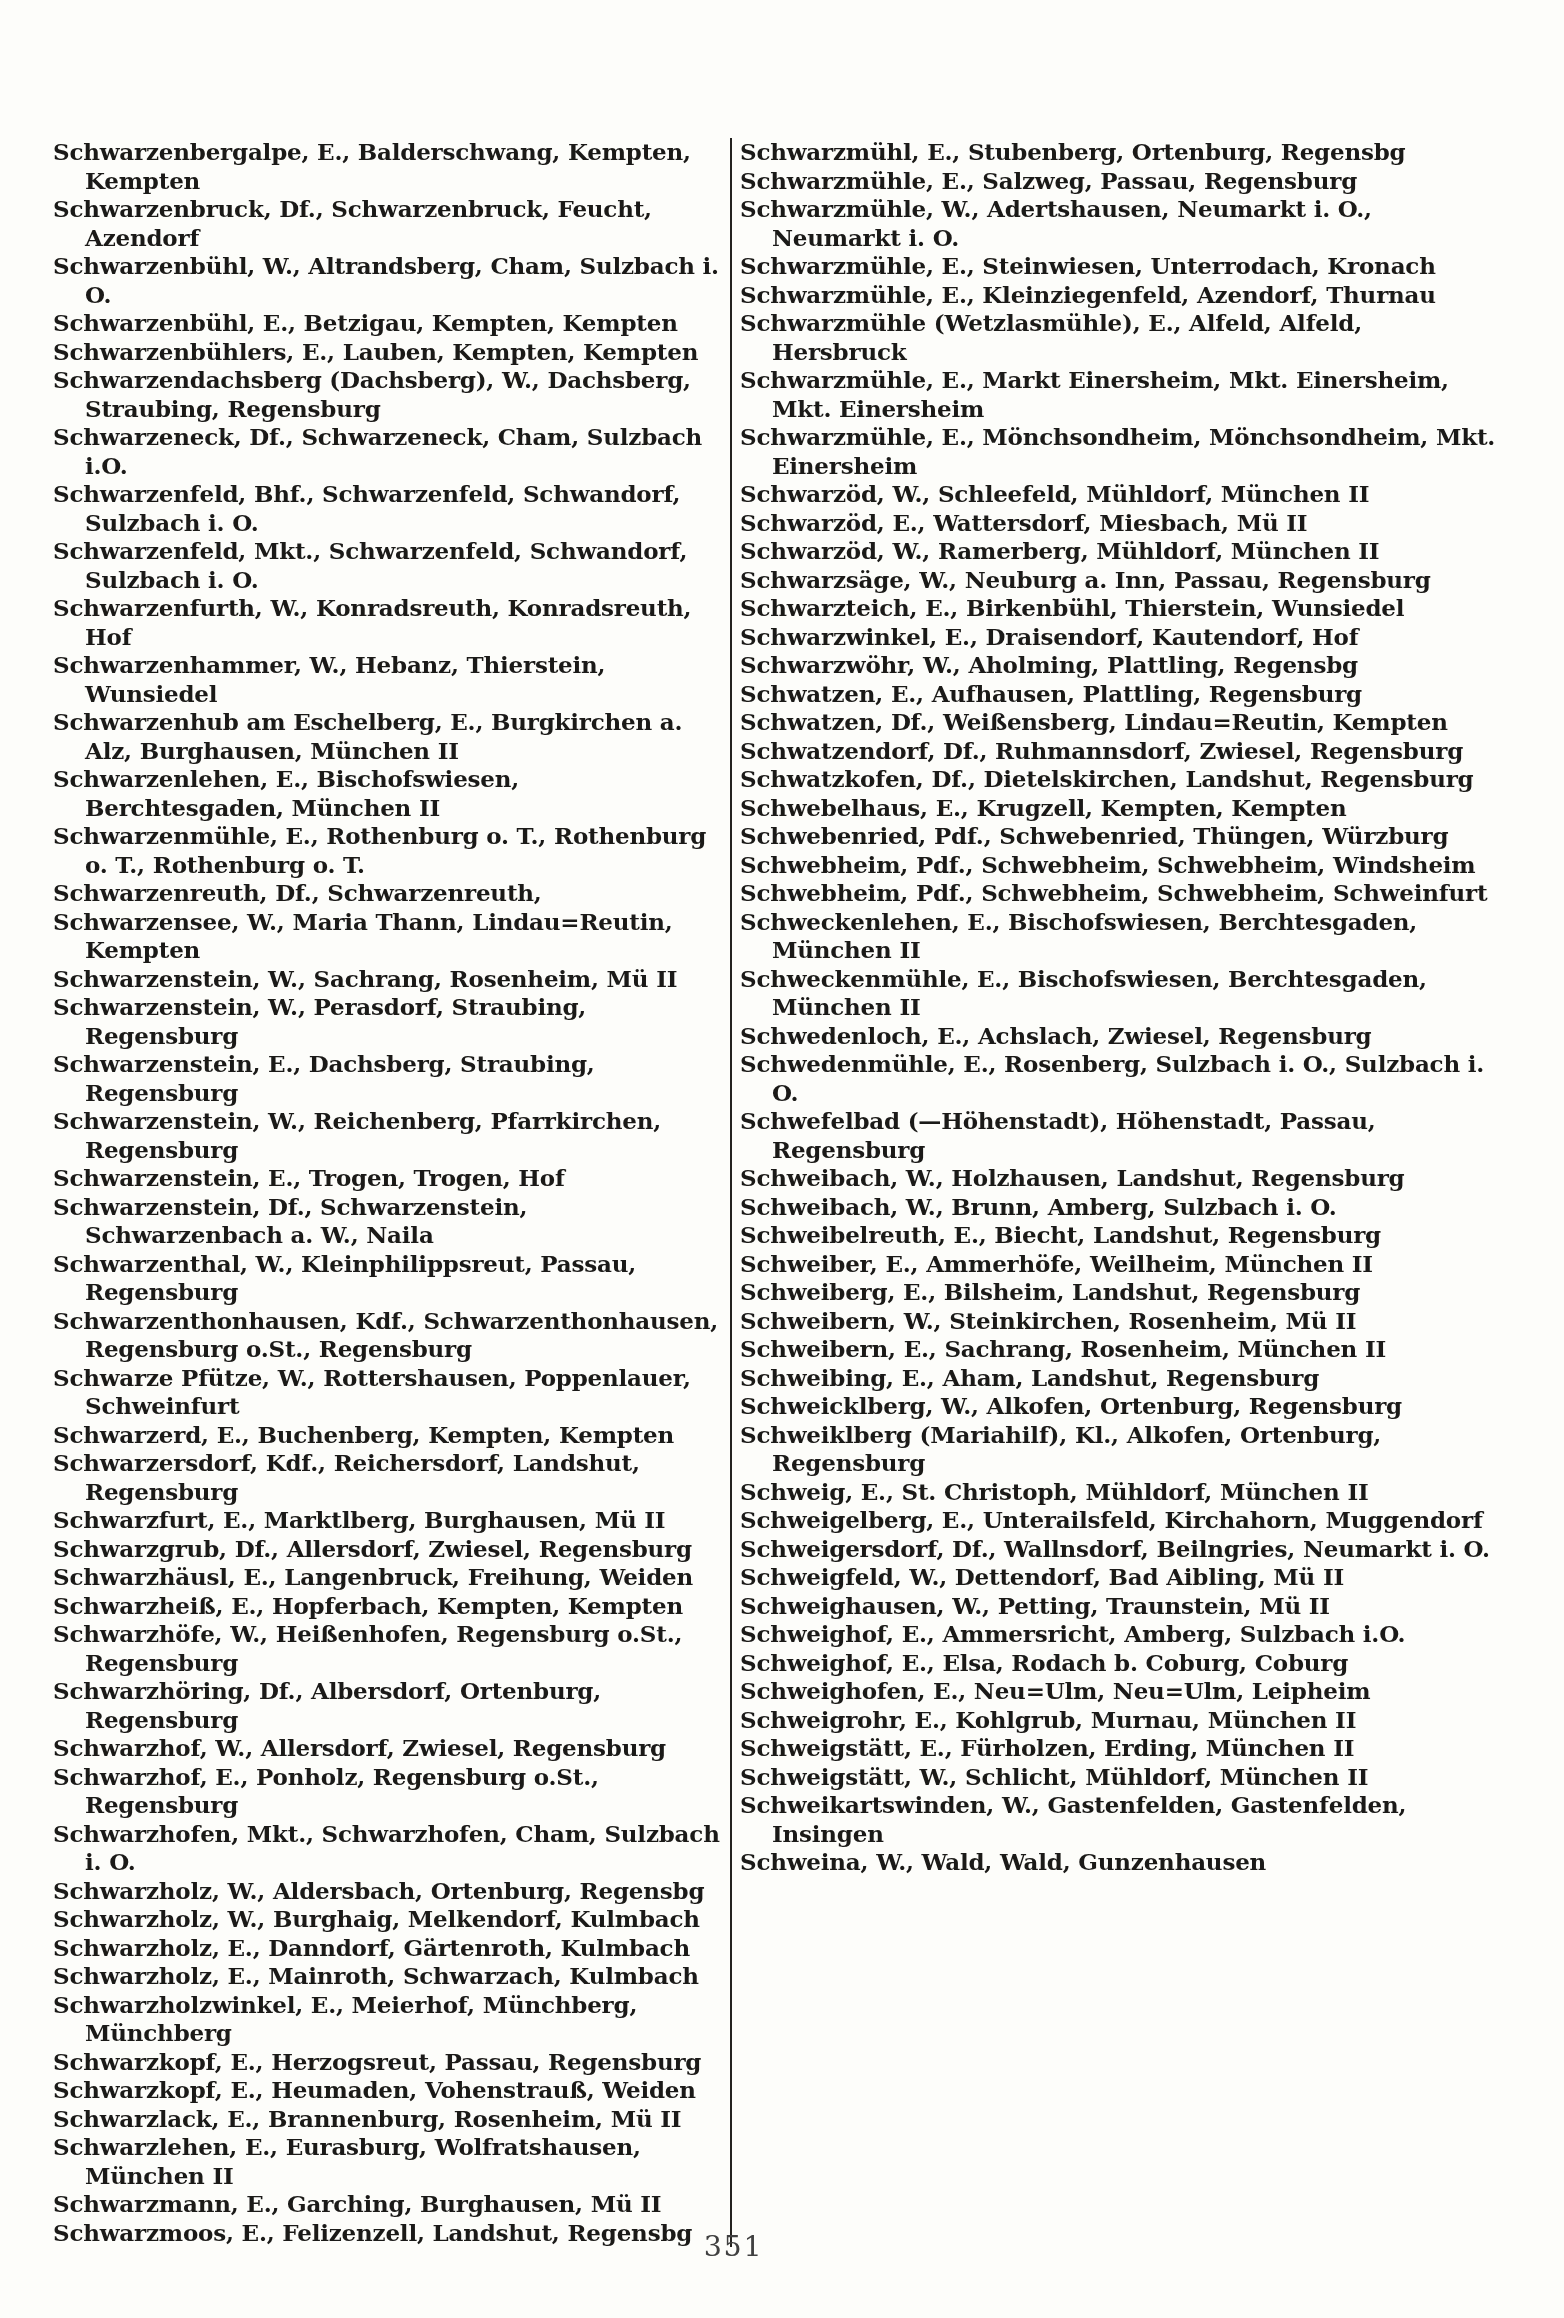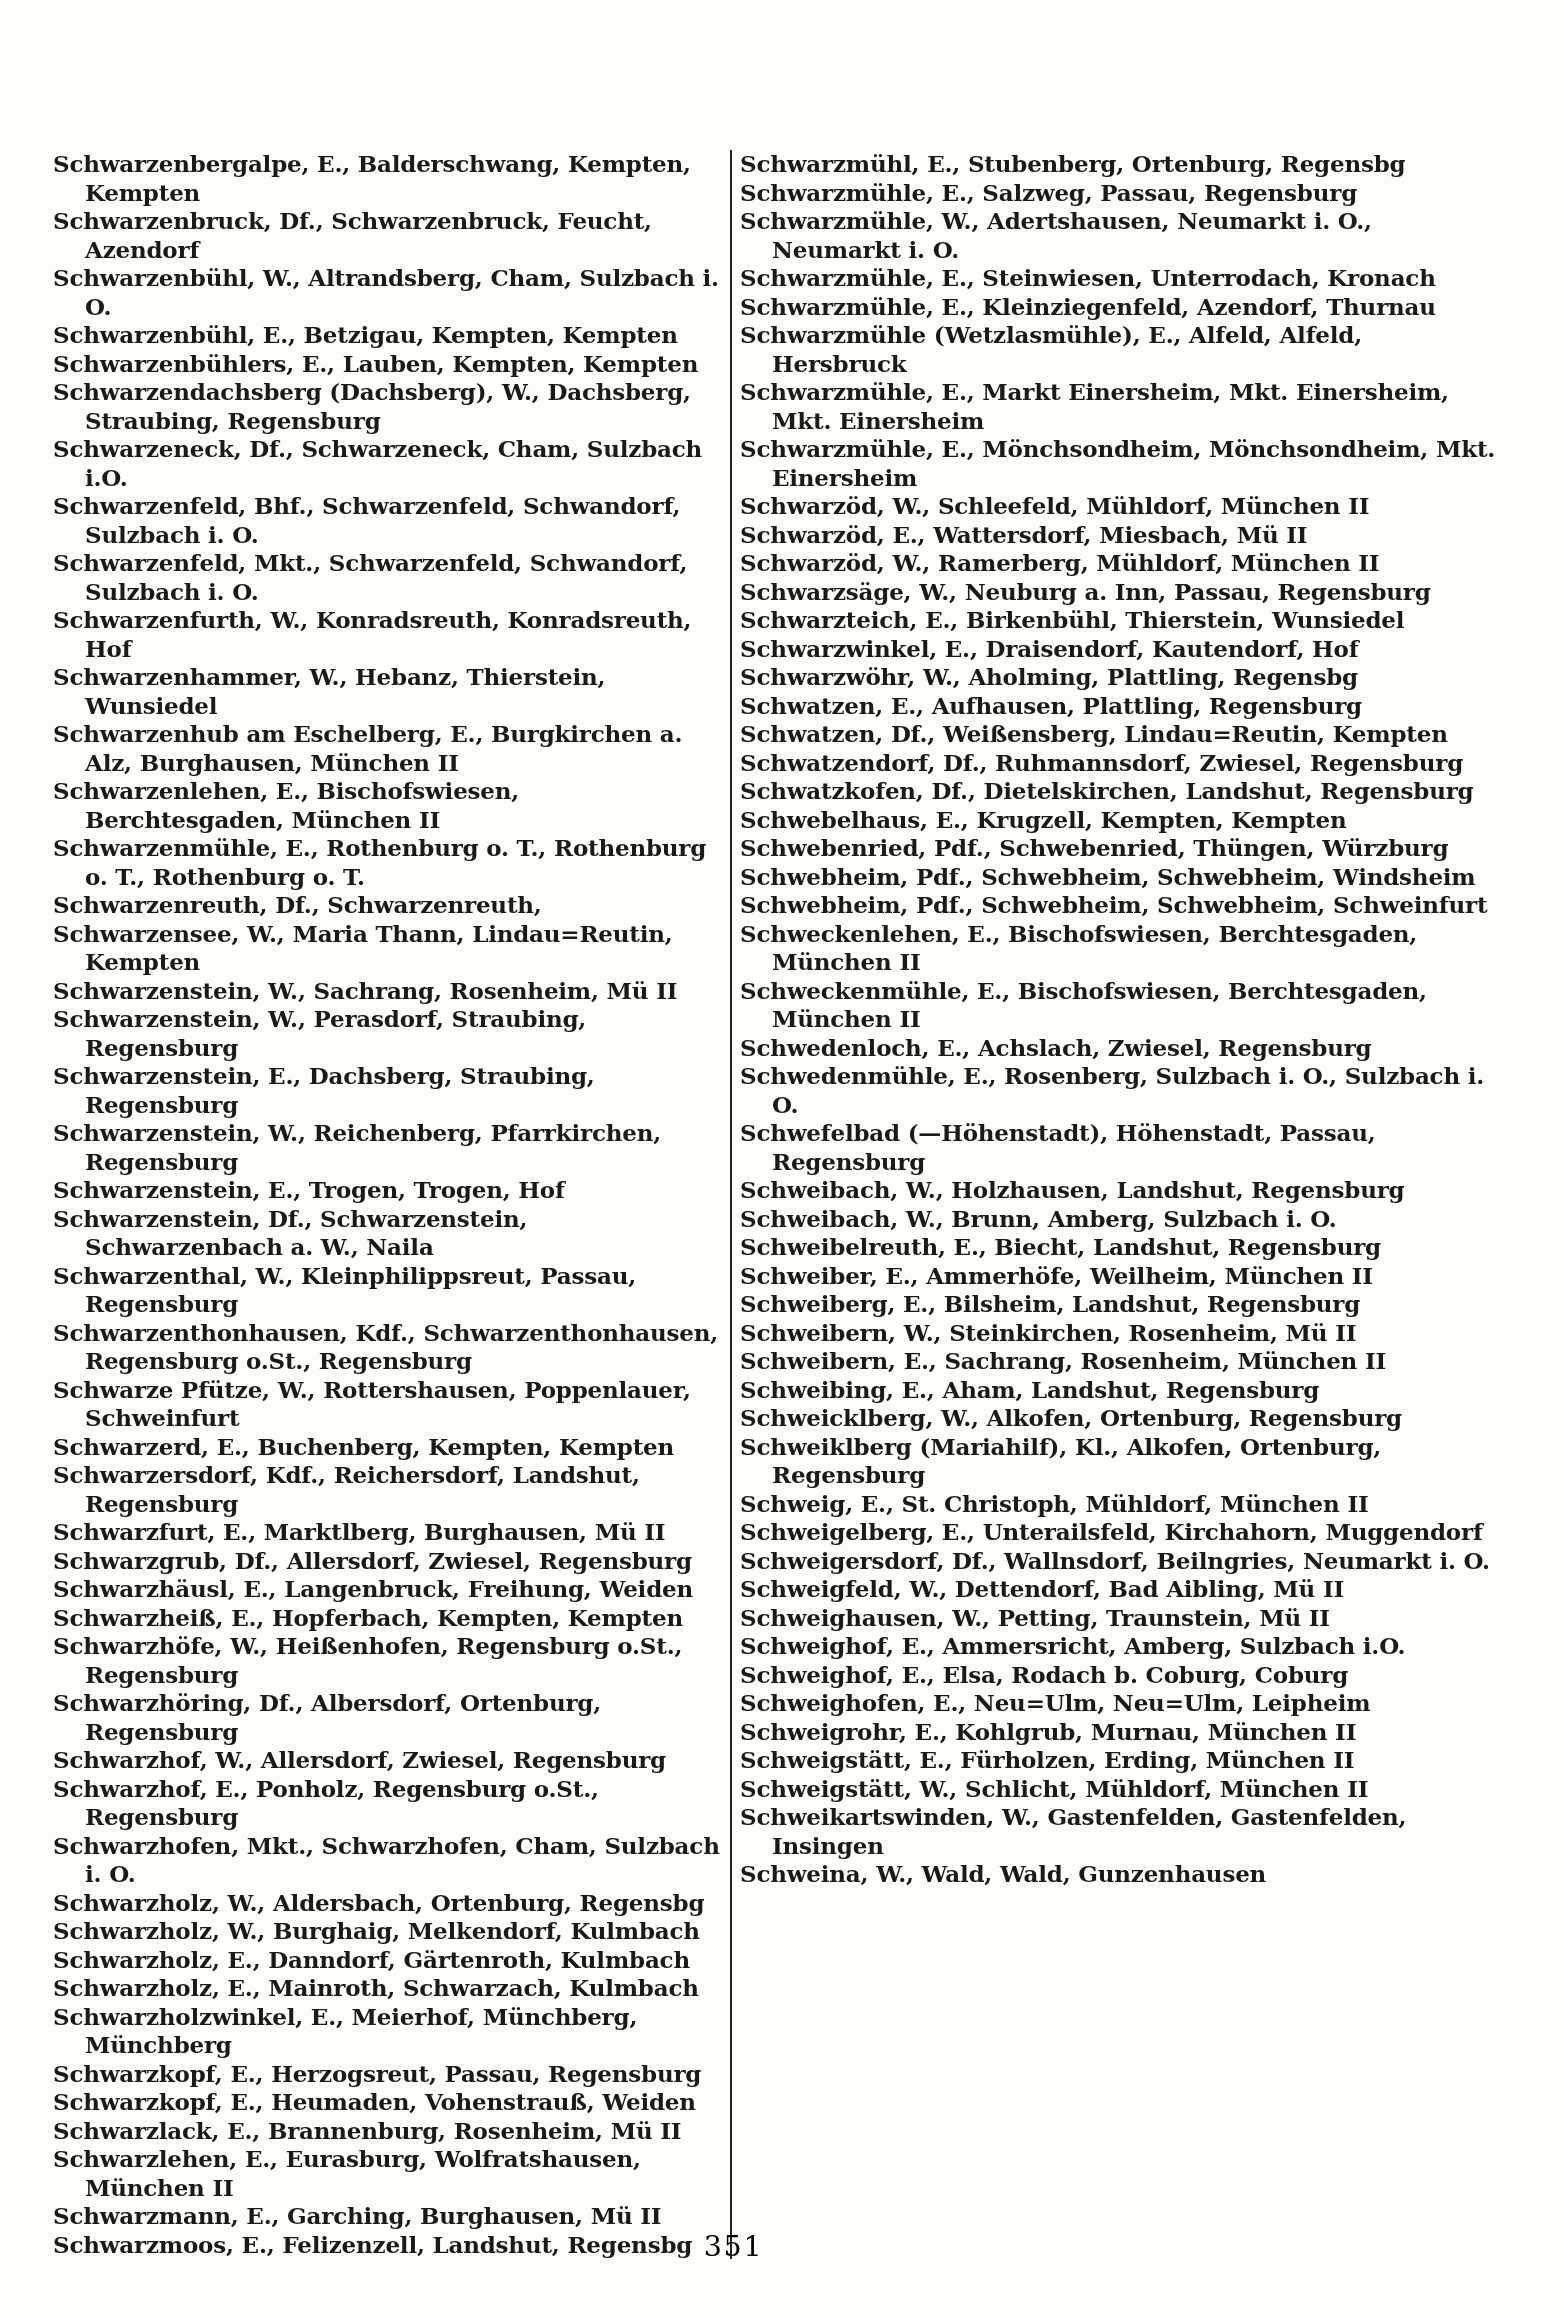--- a/index.html
+++ b/index.html
@@ -12,21 +12,21 @@
     width: 1564px;
     height: 2319px;
     background: #fdfdfa;
     color: #1b1a18;
     font-family: "DejaVu Serif", "Liberation Serif", serif;
     font-weight: 700;
     overflow: hidden;
   }
   .text-block {
     position: absolute;
-    top: 150px;
+    top: 138px;
     left: 53px;
     right: 63px;
     display: flex;
     align-items: stretch;
   }
   .col {
     font-size: 23px;
     line-height: 28.5px;
     letter-spacing: -0.2px;
   }
@@ -43,21 +43,21 @@
   }
   .page-number {
     position: absolute;
     left: 0;
     width: 1467px;       
     top: 2230px;
     text-align: center;
     font-size: 28.5px;
     font-weight: 400;
     letter-spacing: 1.7px;
-    color: #000000;
+    color: #404040;
   }
 </style>
 </head>
 <body>
 
 <div class="page">
   <div class="text-block">
     <div class="col col-left">
         <div class="entry">Schwarzenbergalpe, E., Balderschwang, Kempten, Kempten</div>
         <div class="entry">Schwarzenbruck, Df., Schwarzenbruck, Feucht, Azendorf</div>

